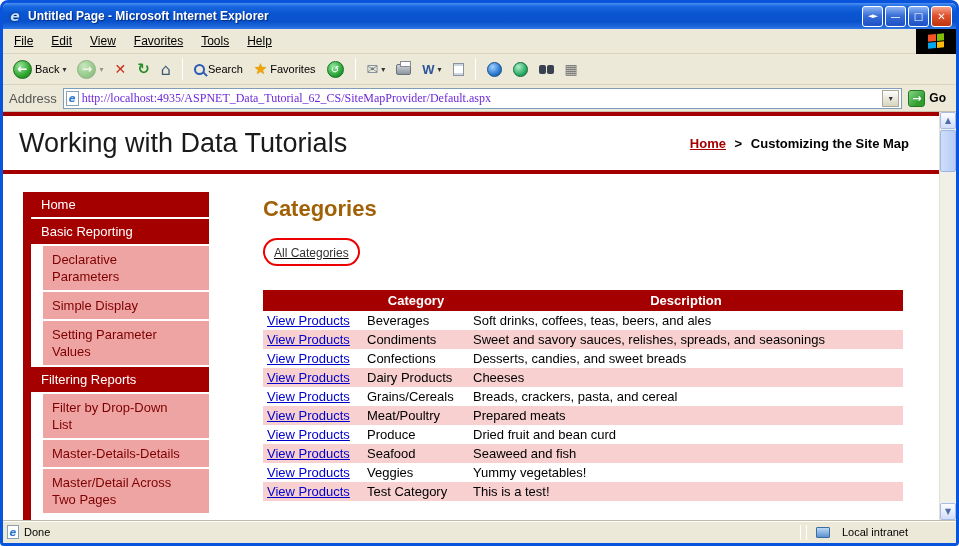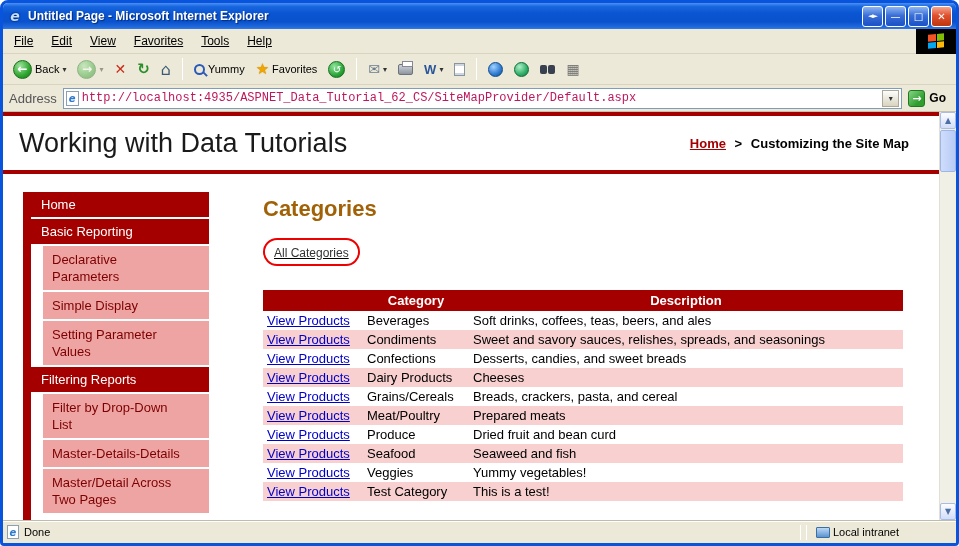--- a/index.html
+++ b/index.html
@@ -65,21 +65,21 @@
   .msn-ico { width:15px; height:15px; border-radius:50%; background:radial-gradient(circle at 35% 30%,#aef0c8,#2fae68 60%,#107a42); border:1px solid #0d6b39; }
   .binoc { width:7px; height:9px; background:#39404f; border-radius:2px; box-shadow:8px 0 0 #39404f; margin-right:8px; }
   .grid-ico { color:#6e6e6e; font-size:14px; }
 
   
   .addressbar { height:27px; flex-shrink:0; display:flex; align-items:center; gap:6px; padding:0 6px; background:#ECE9D8; border-bottom:1px solid #c6c2ae; }
   .addr-label { font-size:13px; color:#555; }
   .addr-input { flex:1; height:21px; background:#fff; border:1px solid #7f9db9; display:flex; align-items:center; gap:3px; padding:0 2px; }
   .page-ico { width:13px; height:15px; background:#fff; border:1px solid #8aa0b4; display:flex; align-items:center; justify-content:center; }
   .pg-e { color:#2f7ad0; font-weight:bold; font-style:italic; font-size:10px; }
-  .addr-text { flex:1; border:none; outline:none; font-size:12px; font-family:Liberation Mono, monospace; color:#be185d; background:transparent; }
+  .addr-text { flex:1; border:none; outline:none; font-size:12px; font-family:Liberation Serif, serif; color:#6d28d9; background:transparent; }
   .addr-dd { width:17px; height:17px; background:linear-gradient(#fdfdfb,#d8d4c0); border:1px solid #aca899; font-size:8px; color:#333; display:flex; align-items:center; justify-content:center; }
   .go-btn { display:flex; align-items:center; gap:4px; font-size:12px; font-weight:bold; color:#000; padding-right:4px; cursor:default; }
   .go-ico { width:17px; height:17px; border-radius:3px; border:1px solid #1f7a1f; color:#fff; font-size:11px; font-weight:bold; background:linear-gradient(135deg,#86d486,#2f9e2f 70%); display:flex; align-items:center; justify-content:center; }
 
   
   .client { flex:1; display:flex; background:#fff; overflow:hidden; }
   .page { flex:1; display:flex; flex-direction:column; overflow:hidden; }
   .page-topline { height:4px; background:var(--maroon,#a40000); flex-shrink:0; }
   .page-header { height:54px; flex-shrink:0; display:flex; align-items:center; justify-content:space-between; padding:0 30px 0 16px; }
   .header-title { font-size:27px; color:#1a1a1a; font-weight:400; white-space:nowrap; }
@@ -109,21 +109,21 @@
 
   
   .scrollbar { width:17px; flex-shrink:0; background:#f1f0e6; display:flex; flex-direction:column; border-left:1px solid #e2e0d2; }
   .sb-btn { height:17px; flex-shrink:0; background:linear-gradient(180deg,#fdfdff,#d2ddf8); border:1px solid #a8bce8; border-radius:2px; color:#4d6fa8; font-size:8px; display:flex; align-items:center; justify-content:center; cursor:default; }
   .sb-thumb { height:42px; flex-shrink:0; margin-top:1px; background:linear-gradient(90deg,#cfddfc,#b7cbf5); border:1px solid #9eb6e4; border-radius:2px; cursor:default; }
 
   
   .statusbar { height:23px; flex-shrink:0; display:flex; align-items:center; gap:5px; padding:0 4px; background:#ECE9D8; border-top:1px solid #c0bcaa; box-shadow:inset 0 1px 0 #fff; font-size:11px; color:#000; }
   .st-ico { width:12px; height:14px; background:#fff; border:1px solid #8aa0b4; display:flex; align-items:center; justify-content:center; }
   .status-sep { width:1px; height:15px; background:#aca899; border-right:1px solid #fff; }
-  .zone { display:flex; align-items:center; gap:3px; width:140px; padding-left:4px; }
+  .zone { display:flex; align-items:center; gap:12px; width:140px; padding-left:4px; }
   .zone-ico { width:14px; height:11px; background:linear-gradient(#bcd8f5,#5b93cf); border:1px solid #3b6ea5; border-radius:1px; }
 </style>
 </head>
 <body>
 
 <div class="window">
 
   <div class="titlebar">
     <span class="ie-ico g">e</span>
     <span class="wtitle">Untitled Page - Microsoft Internet Explorer</span>
@@ -169,21 +169,21 @@
     </span>
     <span class="tbtn">
       <span class="refresh-ico g">↻</span>
     </span>
     <span class="tbtn">
       <span class="home-ico g">⌂</span>
     </span>
     <span class="tsep"></span>
     <span class="tbtn">
       <span class="mag"></span>
-      <span>Yummy</span>
+      <span>Search</span>
     </span>
     <span class="tbtn">
       <span class="star-ico g">★</span>
       <span>Favorites</span>
     </span>
     <span class="tbtn">
       <span class="hist-circle g">↺</span>
     </span>
     <span class="tsep"></span>
     <span class="tbtn">

